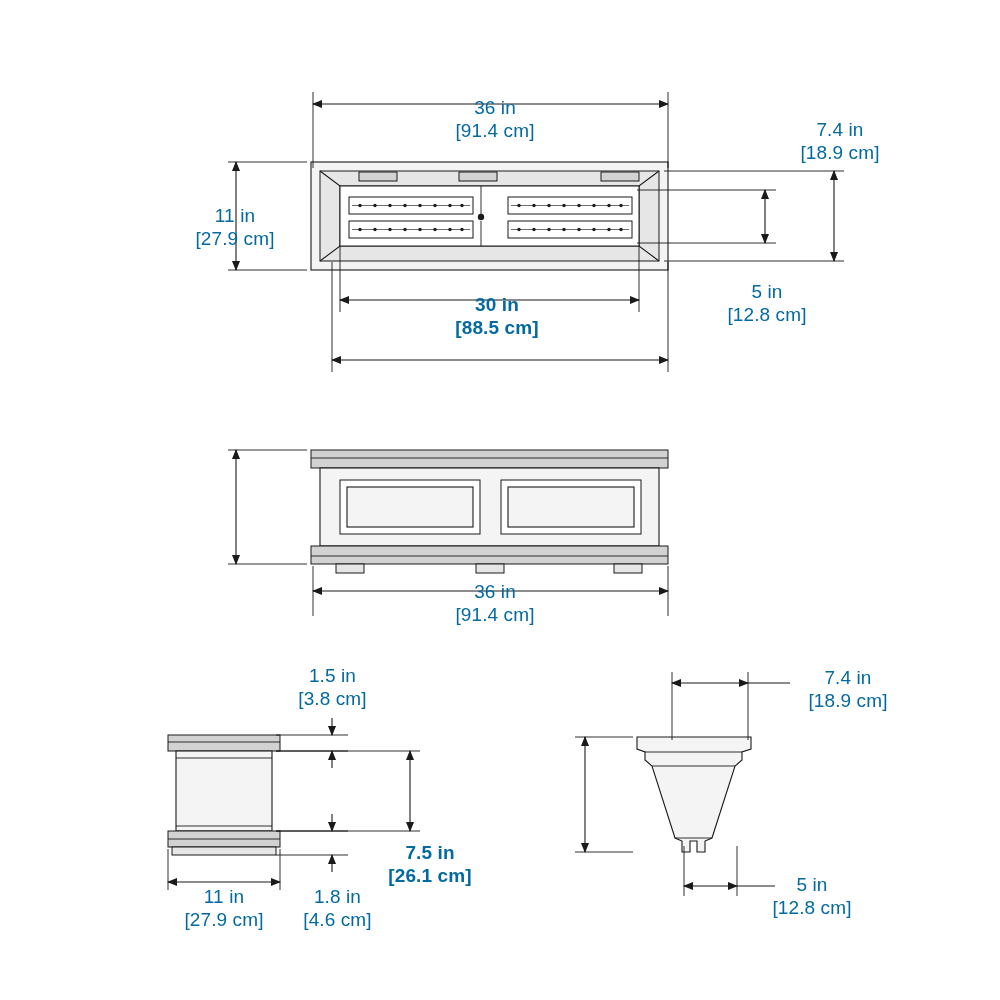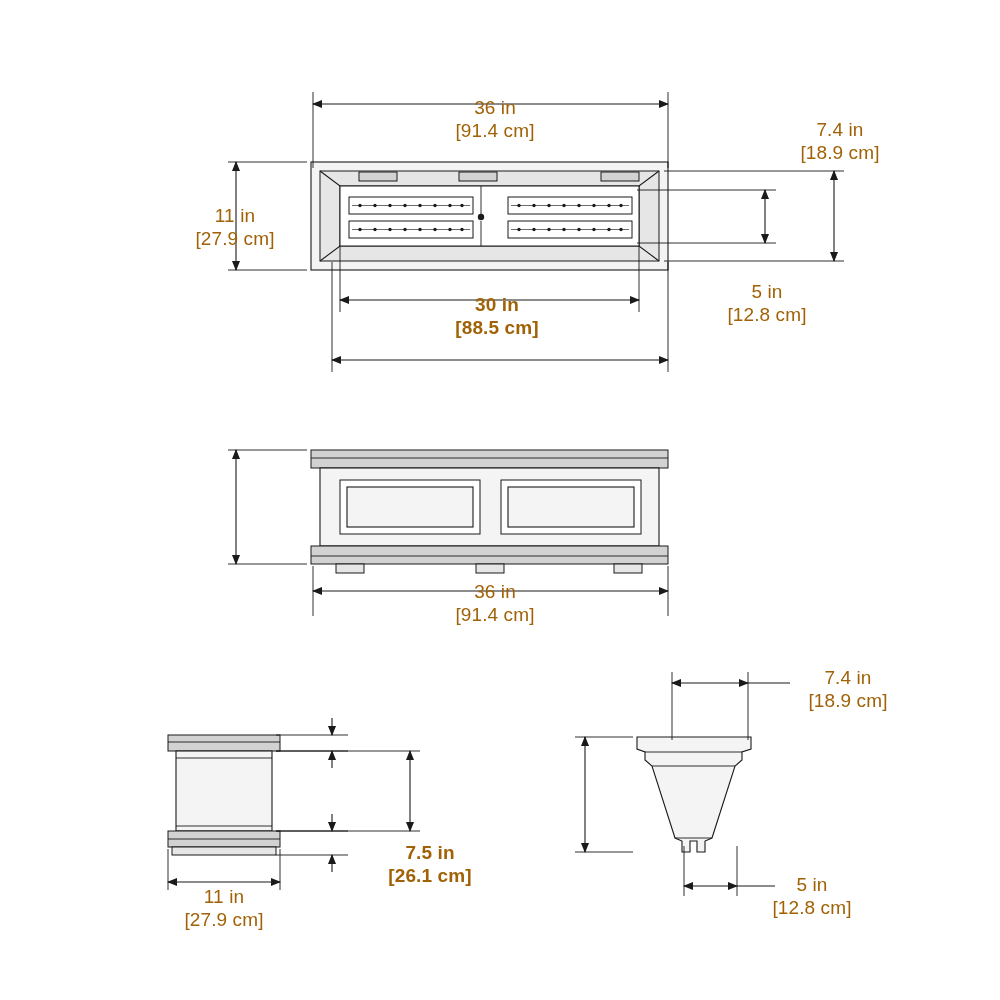--- a/index.html
+++ b/index.html
@@ -18,21 +18,21 @@
   #sheet {
     position: absolute;
     inset: 0;
   }
   .dim-label {
     position: absolute;
     text-align: center;
     font-family: "Liberation Sans", sans-serif;
     font-size: 19px;
     line-height: 23px;
-    color: #a16207;
+    color: #0369a1;
     white-space: nowrap;
     letter-spacing: 0.1px;
   }
   .dim-label .l2 { display: block; }
   svg.lines {
     position: absolute;
     left: 0;
     top: 0;
     width: 1000px;
     height: 1000px;
@@ -277,26 +277,34 @@
     <span>5 in</span>
     <span class="l2">[12.8 cm]</span>
   </div>
 
 
   <div class="dim-label" style="left:420px; top:580px; width:150px;">
     <span>36 in</span>
     <span class="l2">[91.4 cm]</span>
   </div>
 
+  <div class="dim-label" style="left:280px; top:664px; width:105px;">
+    <span>1.5 in</span>
+    <span class="l2">[3.8 cm]</span>
+  </div>
 
   <div class="dim-label" style="left:164px; top:885px; width:120px;">
     <span>11 in</span>
     <span class="l2">[27.9 cm]</span>
   </div>
 
+  <div class="dim-label" style="left:290px; top:885px; width:95px;">
+    <span>1.8 in</span>
+    <span class="l2">[4.6 cm]</span>
+  </div>
 
   <div class="dim-label" style="left:370px; top:841px; width:120px;font-weight:bold;">
     <span>7.5 in</span>
     <span class="l2">[26.1 cm]</span>
   </div>
 
 
   <div class="dim-label" style="left:788px; top:666px; width:120px;">
     <span>7.4 in</span>
     <span class="l2">[18.9 cm]</span>

